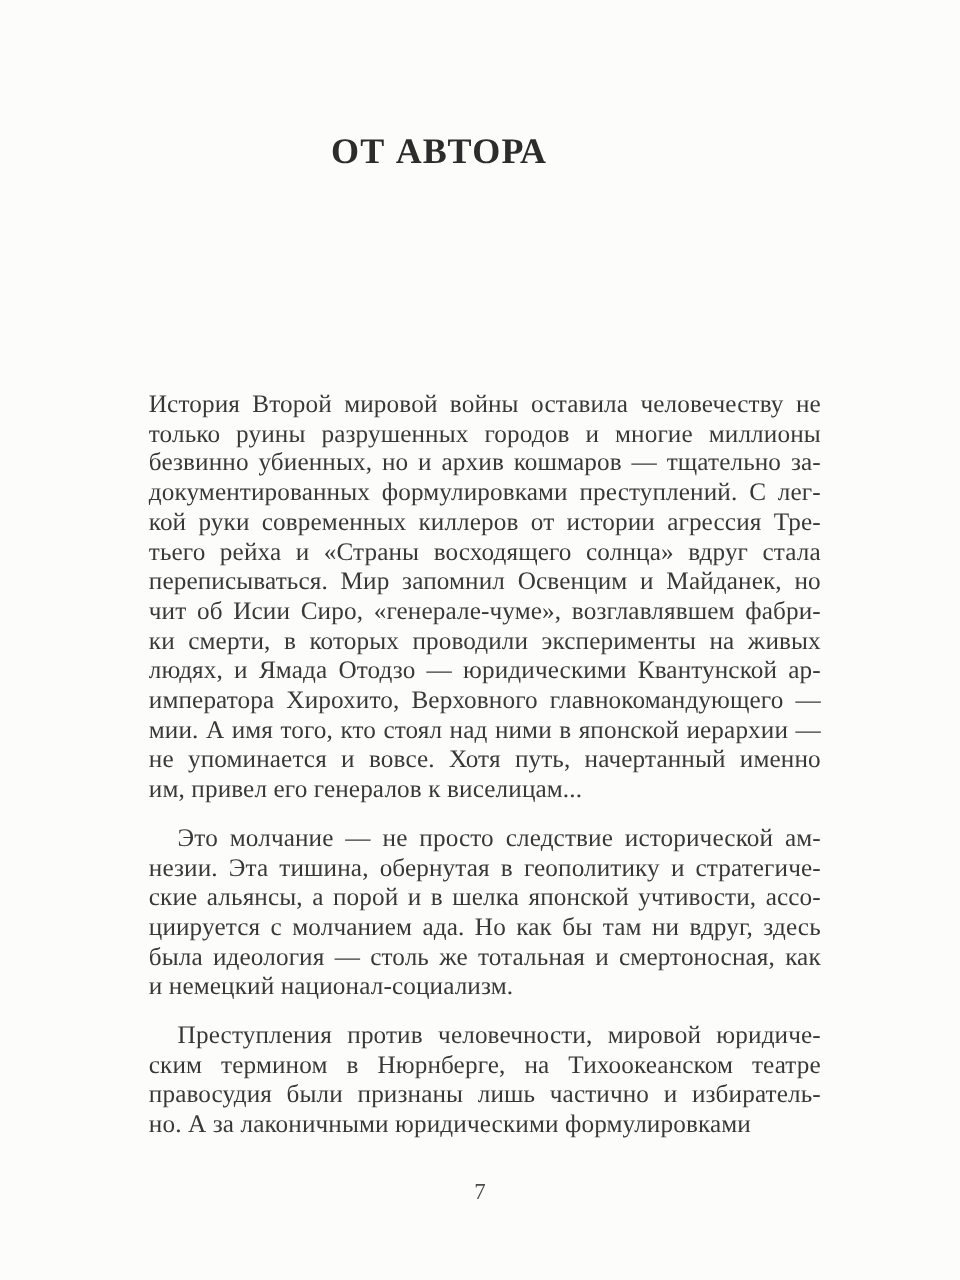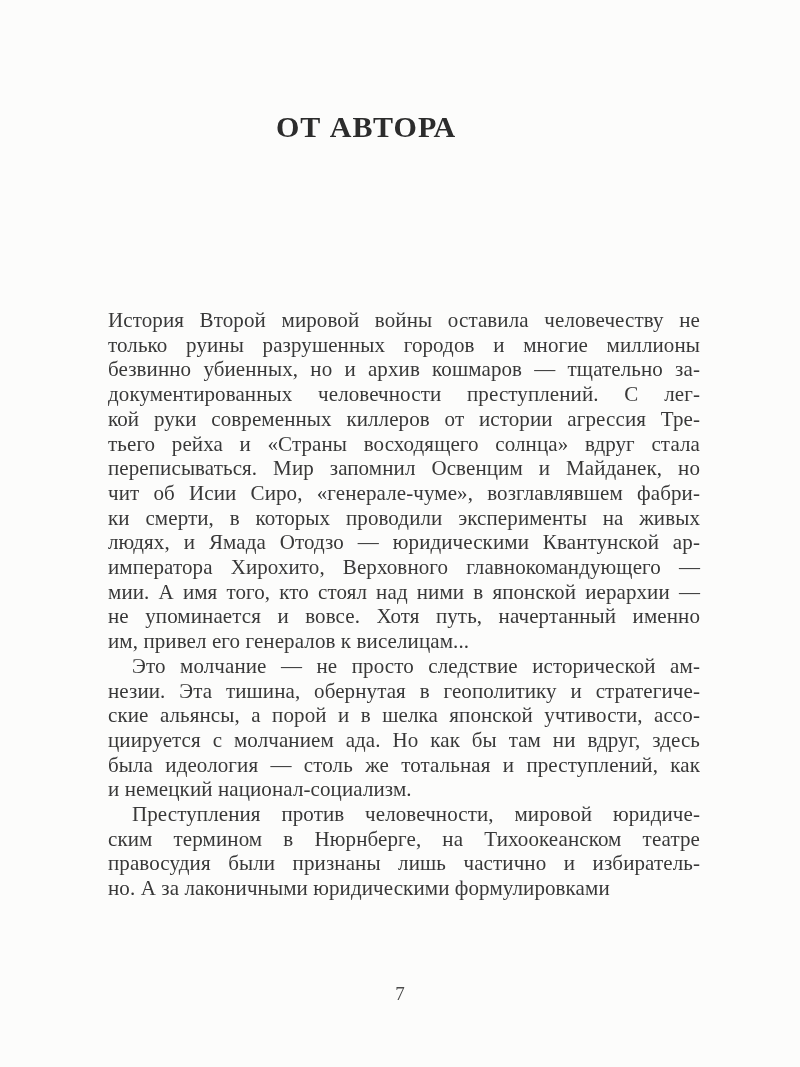--- a/index.html
+++ b/index.html
@@ -34,21 +34,21 @@
     position: absolute;
     top: 308px;
     left: 108px;
     width: 592px;
     font-size: 21px;
     line-height: 24.7px;
     color: #383838;
     letter-spacing: 0.1px;
   }
   .paragraph {
-    margin: 0;
+    margin: 16px;
   }
   .line {
     text-align: justify;
     text-align-last: justify;
     white-space: normal;
   }
   .line.last {
     text-align-last: left;
   }
   .line.indent {
@@ -68,38 +68,38 @@
 <body>
 
 <div class="page">
   <div class="page-title">ОТ АВТОРА</div>
 
   <div class="body-text">
       <div class="paragraph">
         <div class="line">История Второй мировой войны оставила человечеству не</div>
         <div class="line">только руины разрушенных городов и многие миллионы</div>
         <div class="line">безвинно убиенных, но и архив кошмаров — тщательно за-</div>
-        <div class="line">документированных человечности преступлений. С лег-</div>
+        <div class="line">документированных формулировками преступлений. С лег-</div>
         <div class="line">кой руки современных киллеров от истории агрессия Тре-</div>
         <div class="line">тьего рейха и «Страны восходящего солнца» вдруг стала</div>
         <div class="line">переписываться. Мир запомнил Освенцим и Майданек, но</div>
         <div class="line">чит об Исии Сиро, «генерале-чуме», возглавлявшем фабри-</div>
         <div class="line">ки смерти, в которых проводили эксперименты на живых</div>
         <div class="line">людях, и Ямада Отодзо — юридическими Квантунской ар-</div>
         <div class="line">императора Хирохито, Верховного главнокомандующего —</div>
         <div class="line">мии. А имя того, кто стоял над ними в японской иерархии —</div>
         <div class="line">не упоминается и вовсе. Хотя путь, начертанный именно</div>
         <div class="line last">им, привел его генералов к виселицам...</div>
       </div>
       <div class="paragraph">
         <div class="line indent">Это молчание — не просто следствие исторической ам-</div>
         <div class="line">незии. Эта тишина, обернутая в геополитику и стратегиче-</div>
         <div class="line">ские альянсы, а порой и в шелка японской учтивости, ассо-</div>
         <div class="line">циируется с молчанием ада. Но как бы там ни вдруг, здесь</div>
-        <div class="line">была идеология — столь же тотальная и преступлений, как</div>
+        <div class="line">была идеология — столь же тотальная и смертоносная, как</div>
         <div class="line last">и немецкий национал-социализм.</div>
       </div>
       <div class="paragraph">
         <div class="line indent">Преступления против человечности, мировой юридиче-</div>
         <div class="line">ским термином в Нюрнберге, на Тихоокеанском театре</div>
         <div class="line">правосудия были признаны лишь частично и избиратель-</div>
         <div class="line last">но. А за лаконичными юридическими формулировками</div>
       </div>
     </div>
 

